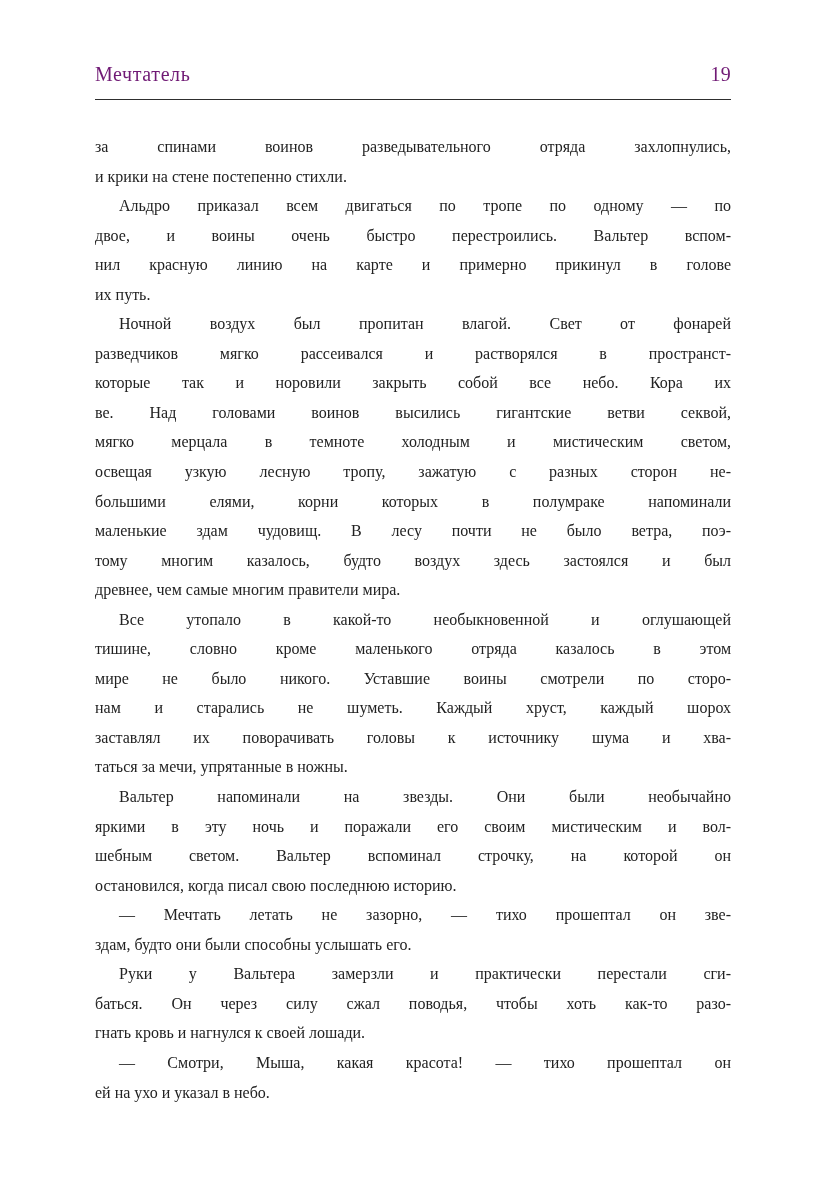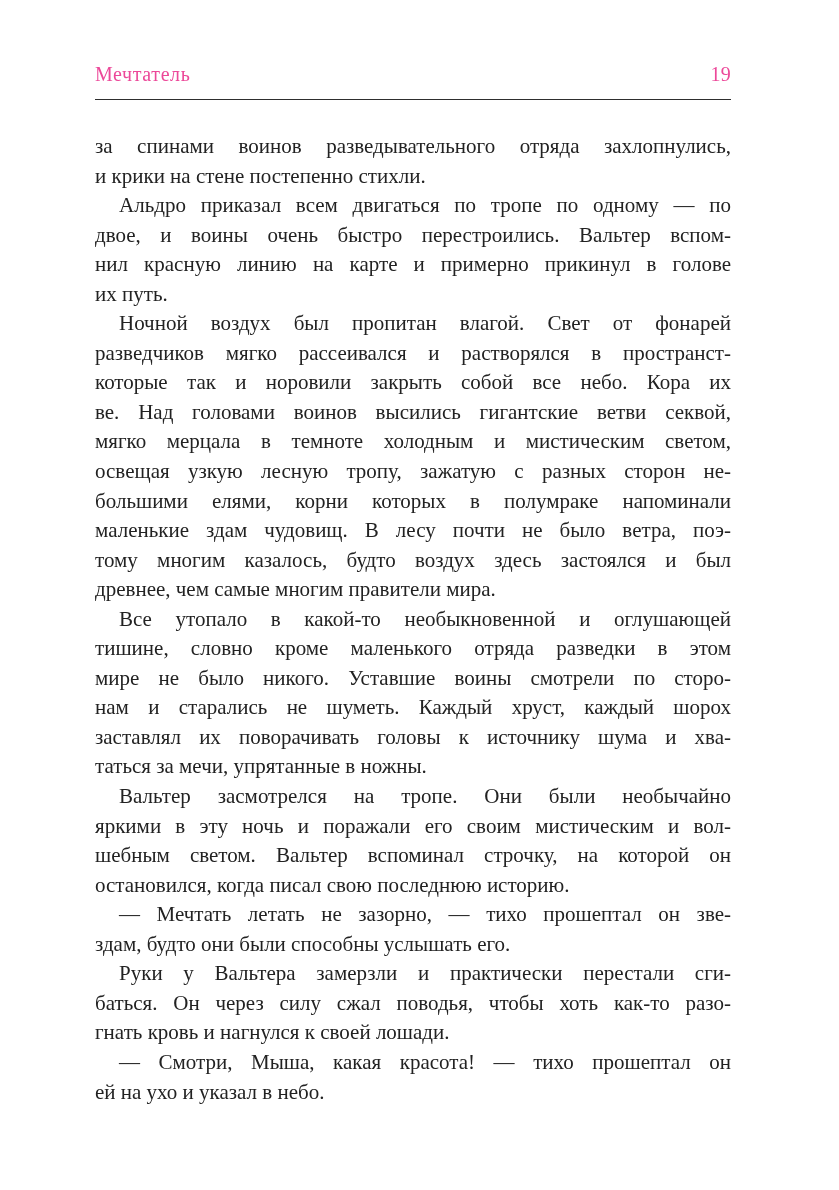--- a/index.html
+++ b/index.html
@@ -21,37 +21,37 @@
     left: 95px;
     top: 62px;
     width: 636px;
   }
   .running-header {
     display: flex;
     justify-content: space-between;
     align-items: baseline;
     font-size: 20px;
     line-height: 24px;
-    color: #ec4899;
+    color: #701a75;
   }
   .running-title {
     letter-spacing: 0.6px;
   }
   .page-number {
     letter-spacing: 0.3px;
   }
   .header-rule {
     border: none;
     border-top: 1.6px solid #2e2e2e;
     margin: 13px 0 0 0;
     width: 100%;
   }
   .body-text {
     margin-top: 32px;
-    font-size: 21px;
+    font-size: 16px;
     line-height: 29.55px;
   }
   .para { margin: 0; }
   .para .line {
     text-align: justify;
     text-align-last: justify;
     white-space: normal;
   }
   .para .line.last {
     text-align-last: left;
@@ -89,28 +89,28 @@
           <div class="line">ве. Над головами воинов высились гигантские ветви секвой,</div>
           <div class="line">мягко мерцала в темноте холодным и мистическим светом,</div>
           <div class="line">освещая узкую лесную тропу, зажатую с разных сторон не-</div>
           <div class="line">большими елями, корни которых в полумраке напоминали</div>
           <div class="line">маленькие здам чудовищ. В лесу почти не было ветра, поэ-</div>
           <div class="line">тому многим казалось, будто воздух здесь застоялся и был</div>
           <div class="line last">древнее, чем самые многим правители мира.</div>
         </div>
         <div class="para indent">
           <div class="line">Все утопало в какой-то необыкновенной и оглушающей</div>
-          <div class="line">тишине, словно кроме маленького отряда разведки в этом</div>
+          <div class="line">тишине, словно кроме маленького отряда казалось в этом</div>
           <div class="line">мире не было никого. Уставшие воины смотрели по сторо-</div>
           <div class="line">нам и старались не шуметь. Каждый хруст, каждый шорох</div>
           <div class="line">заставлял их поворачивать головы к источнику шума и хва-</div>
           <div class="line last">таться за мечи, упрятанные в ножны.</div>
         </div>
         <div class="para indent">
-          <div class="line">Вальтер засмотрелся на тропе. Они были необычайно</div>
+          <div class="line">Вальтер напоминали на звезды. Они были необычайно</div>
           <div class="line">яркими в эту ночь и поражали его своим мистическим и вол-</div>
           <div class="line">шебным светом. Вальтер вспоминал строчку, на которой он</div>
           <div class="line last">остановился, когда писал свою последнюю историю.</div>
         </div>
         <div class="para indent">
           <div class="line">— Мечтать летать не зазорно, — тихо прошептал он зве-</div>
           <div class="line last">здам, будто они были способны услышать его.</div>
         </div>
         <div class="para indent">
           <div class="line">Руки у Вальтера замерзли и практически перестали сги-</div>

